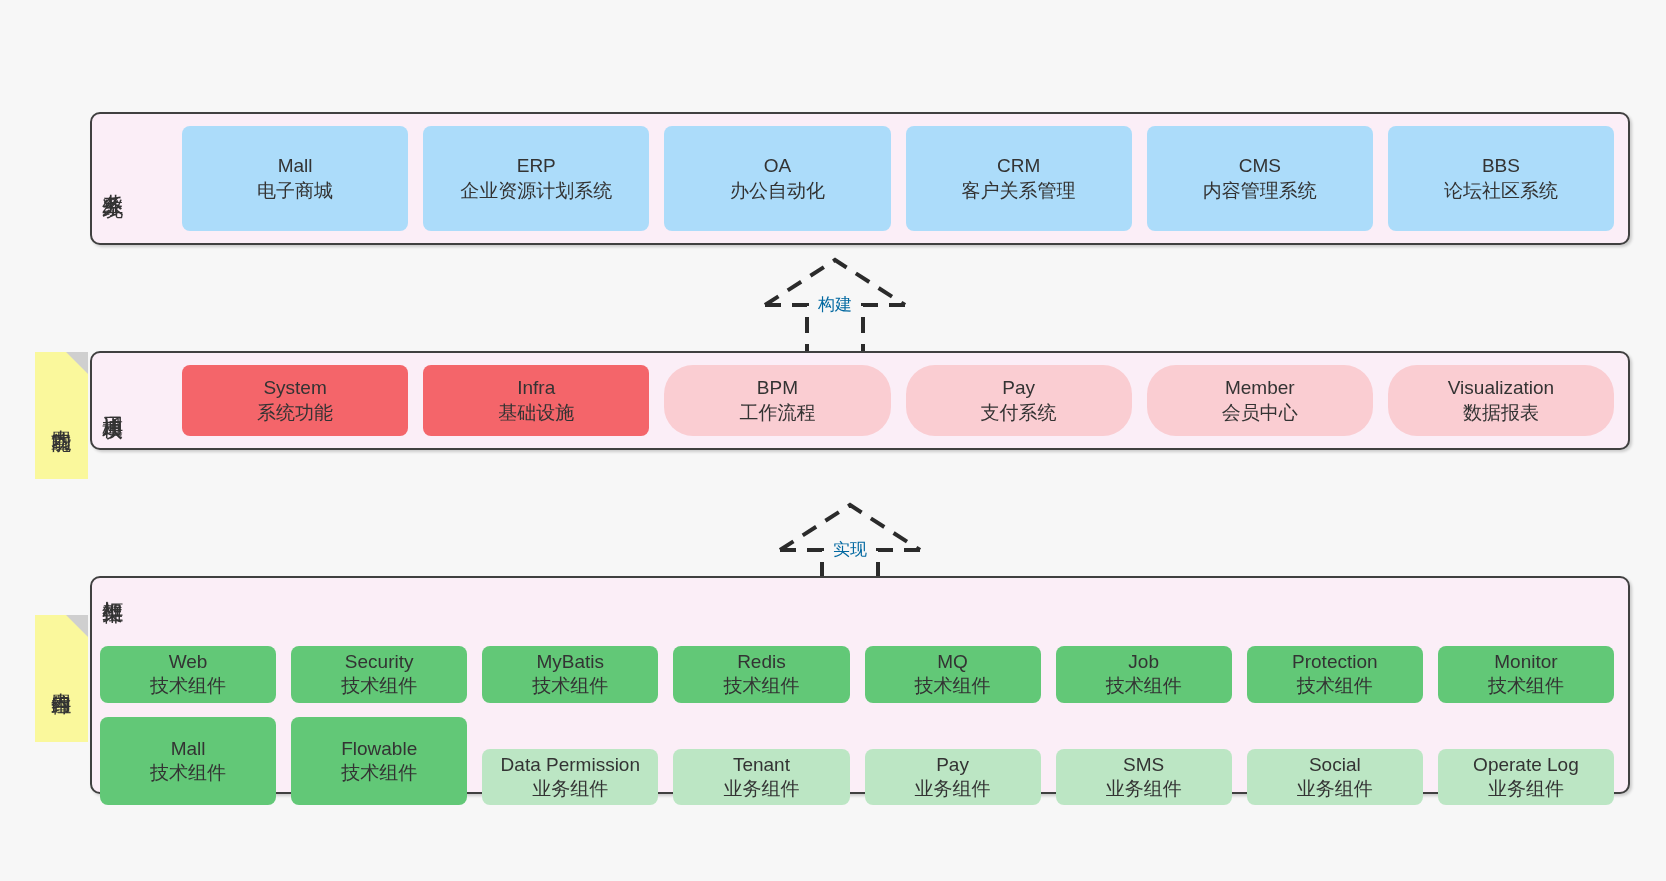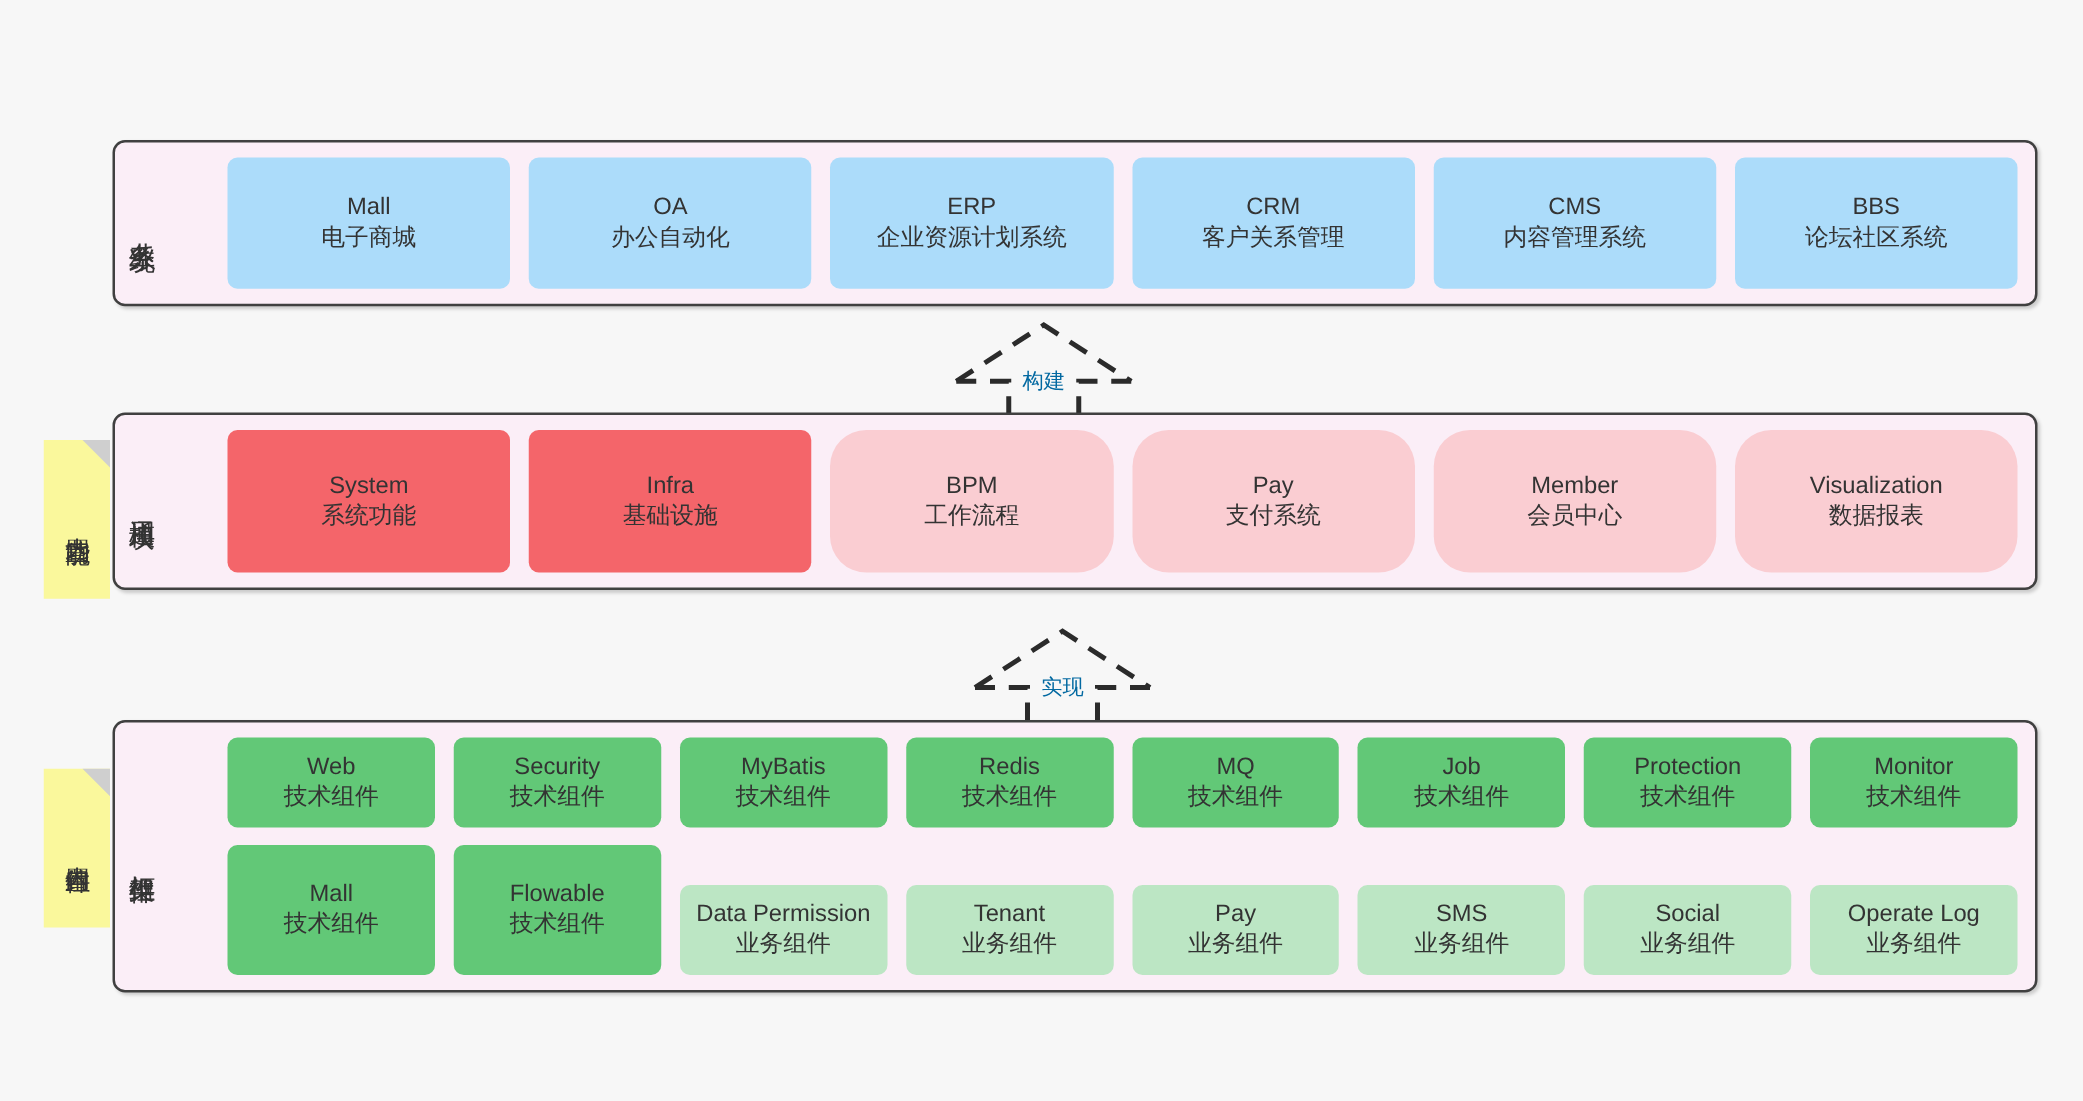--- a/index.html
+++ b/index.html
@@ -136,26 +136,26 @@
 
 <div class="layer" id="layer-business" style="left:90px; top:112px; width:1540px; height:133px;">
   <div class="layer-title">业务系统</div>
   <div class="layer-body">
     <div class="row">
       <div class="cell c-blue">
         <span class="l1">Mall</span>
         <span class="l2">电子商城</span>
       </div>
       <div class="cell c-blue">
+        <span class="l1">ERP</span>
+        <span class="l2">企业资源计划系统</span>
+      </div>
+      <div class="cell c-blue">
         <span class="l1">OA</span>
         <span class="l2">办公自动化</span>
-      </div>
-      <div class="cell c-blue">
-        <span class="l1">ERP</span>
-        <span class="l2">企业资源计划系统</span>
       </div>
       <div class="cell c-blue">
         <span class="l1">CRM</span>
         <span class="l2">客户关系管理</span>
       </div>
       <div class="cell c-blue">
         <span class="l1">CMS</span>
         <span class="l2">内容管理系统</span>
       </div>
       <div class="cell c-blue">
@@ -174,21 +174,21 @@
     <path d="M 47 98 L 103 98" fill="none" stroke="#2b2b2b" stroke-width="4" stroke-dasharray="16,11" stroke-linecap="butt"></path>
   </svg>
   <span class="arrow-label">构建</span>
 </div>
 
 <div class="note" id="note-builtin-function" style="left:35px; top:352px; width:53px; height:127px;">
   <span class="note-fold"></span>
   <span>内置功能</span>
 </div>
 
-<div class="layer" id="layer-common" style="left:90px; top:330px; width:1540px; height:142px;">
+<div class="layer" id="layer-common" style="left:90px; top:351px; width:1540px; height:99px;">
   <div class="layer-title">通用模块</div>
   <div class="layer-body">
     <div class="row">
       <div class="cell c-red">
         <span class="l1">System</span>
         <span class="l2">系统功能</span>
       </div>
       <div class="cell c-red">
         <span class="l1">Infra</span>
         <span class="l2">基础设施</span>
@@ -221,21 +221,21 @@
     <path d="M 47 98 L 103 98" fill="none" stroke="#2b2b2b" stroke-width="4" stroke-dasharray="16,11" stroke-linecap="butt"></path>
   </svg>
   <span class="arrow-label">实现</span>
 </div>
 
 <div class="note" id="note-builtin-component" style="left:35px; top:615px; width:53px; height:127px;">
   <span class="note-fold"></span>
   <span>内置组件</span>
 </div>
 
-<div class="layer" id="layer-framework" style="left:90px; top:576px; width:1540px; height:218px;">
+<div class="layer" id="layer-framework" style="left:90px; top:576px; width:1540px; height:218px;flex-direction:column;">
   <div class="layer-title">框架组件</div>
   <div class="layer-body">
 
     <div class="row">
       <div class="cell c-green">
         <span class="l1">Web</span>
         <span class="l2">技术组件</span>
       </div>
       <div class="cell c-green">
         <span class="l1">Security</span>

